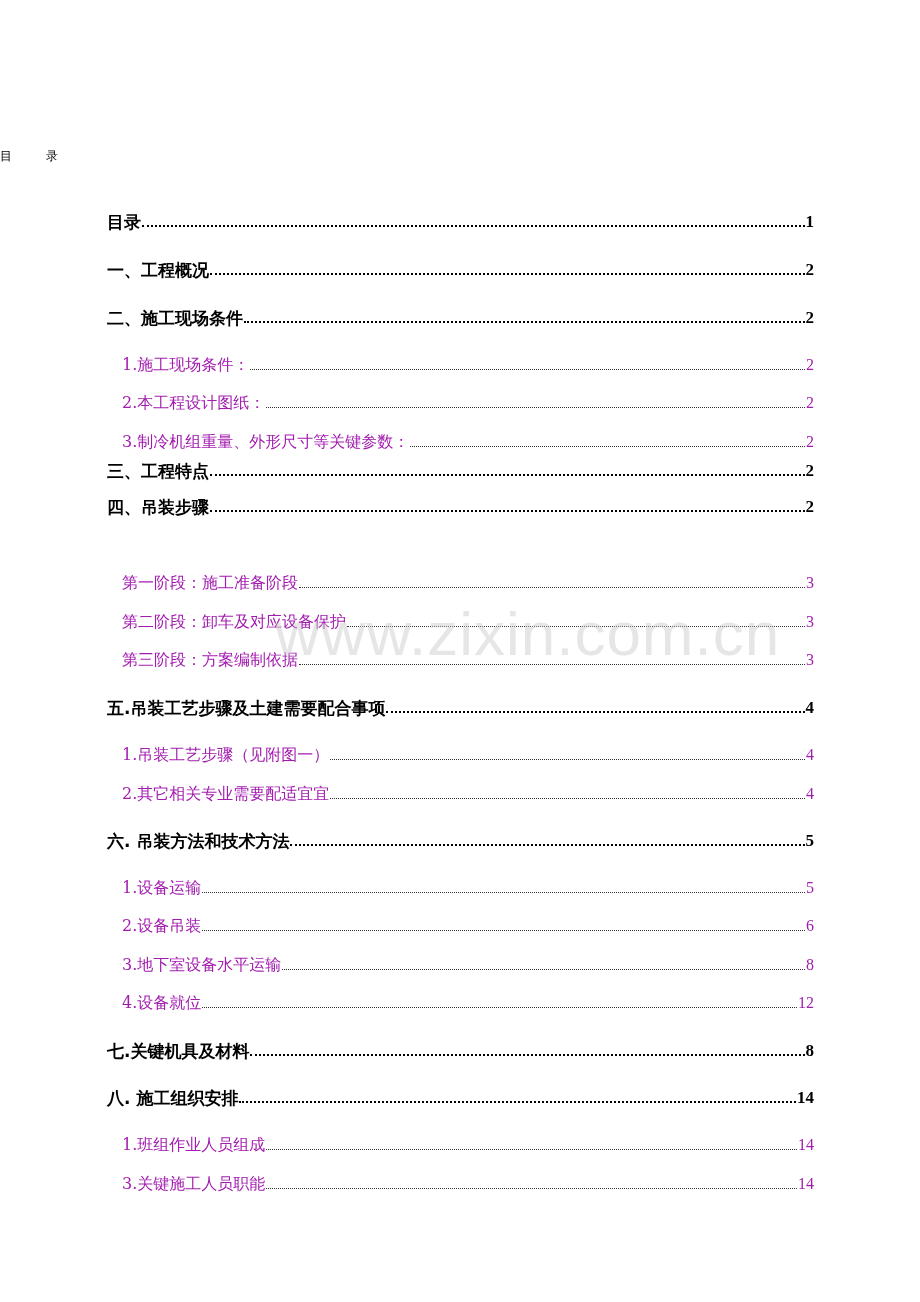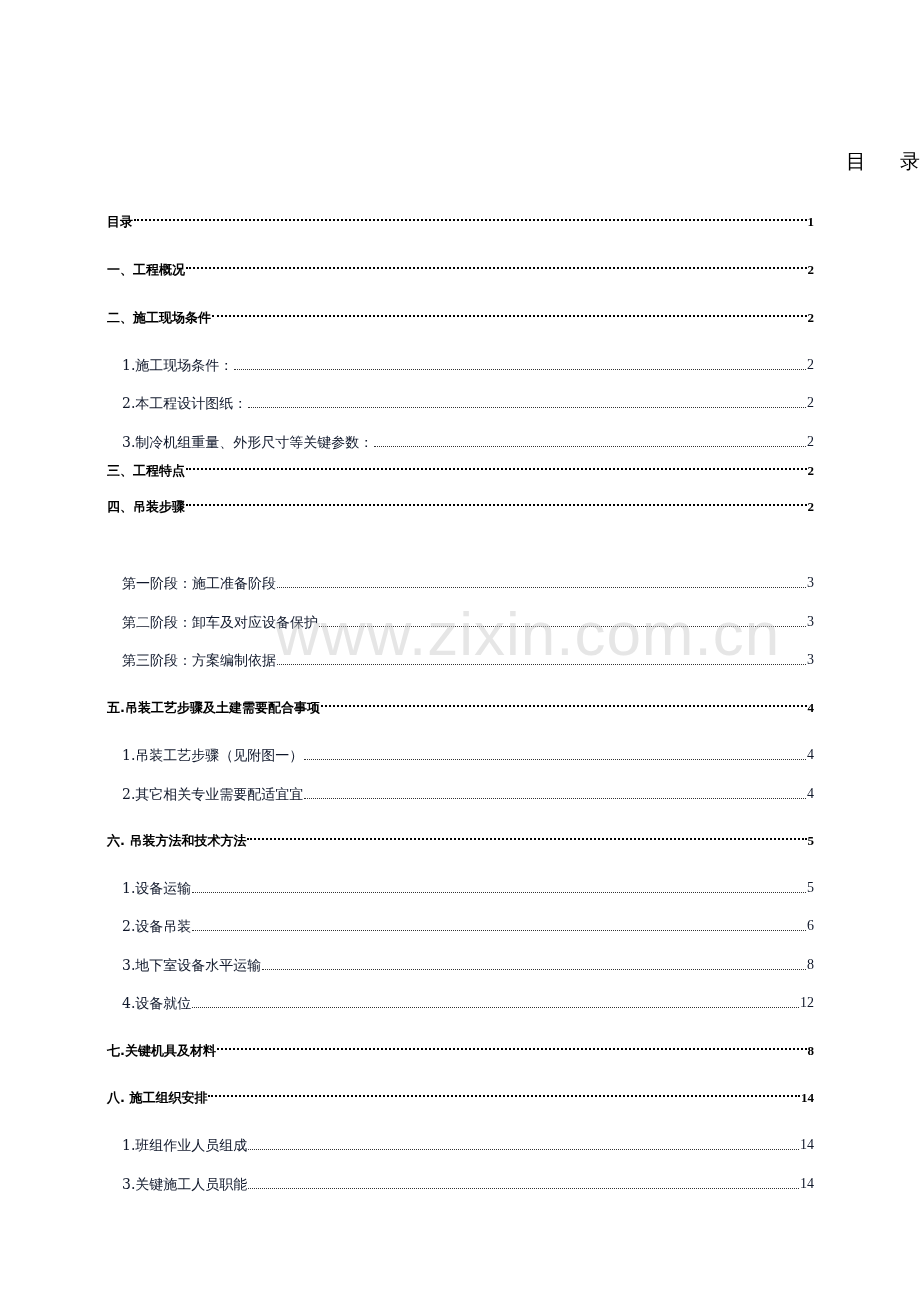--- a/index.html
+++ b/index.html
@@ -13,22 +13,22 @@
       position: relative;
       overflow: hidden;
       font-family: "DejaVu Serif", "Liberation Serif", serif;
       color: #000;
     }
     .page-title {
       position: absolute;
       top: 148px;
       left: 0;
       width: 920px;
-      text-align: right;
-      font-size: 20px;
+      text-align: left;
+      font-size: 12px;
       letter-spacing: 0;
     }
     .page-title .t1 { margin-right: 34px; }
     .toc {
       position: absolute;
       left: 107px;
       top: 0;
       width: 707px;
     }
     .toc-row {
@@ -37,29 +37,28 @@
       width: 707px;
       height: 20px;
       display: flex;
       align-items: flex-end;
       font-size: 13.5px;
       line-height: 20px;
     }
     .toc-row.l1 {
       font-family: "DejaVu Sans", "Liberation Sans", sans-serif;
       font-weight: bold;
-      font-size: 13px;
-      align-items: center;
+      font-size: 17px;
     }
     .toc-row.l2 {
       padding-left: 15px;
       width: 692px;
-      color: #0f172a;
+      color: #a21caf;
       font-family: "DejaVu Serif", "Liberation Serif", serif;
-      font-size: 14px;
+      font-size: 16px;
     }
     .toc-label { white-space: nowrap; }
     .toc-dots {
       flex: 1;
       border-bottom: 2px dotted #000;
       margin: 0 1px 5px 1px;
       height: 0;
     }
     .toc-row.l2 .toc-dots {
       border-bottom: 1px dotted #333;

